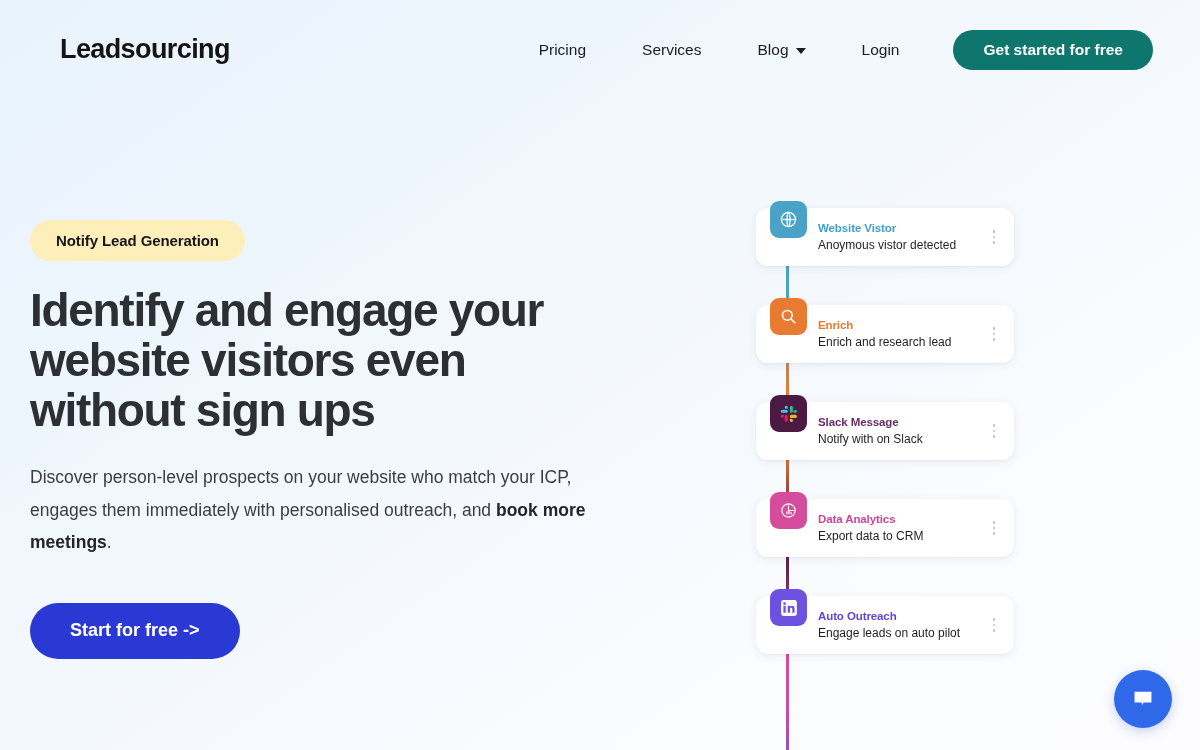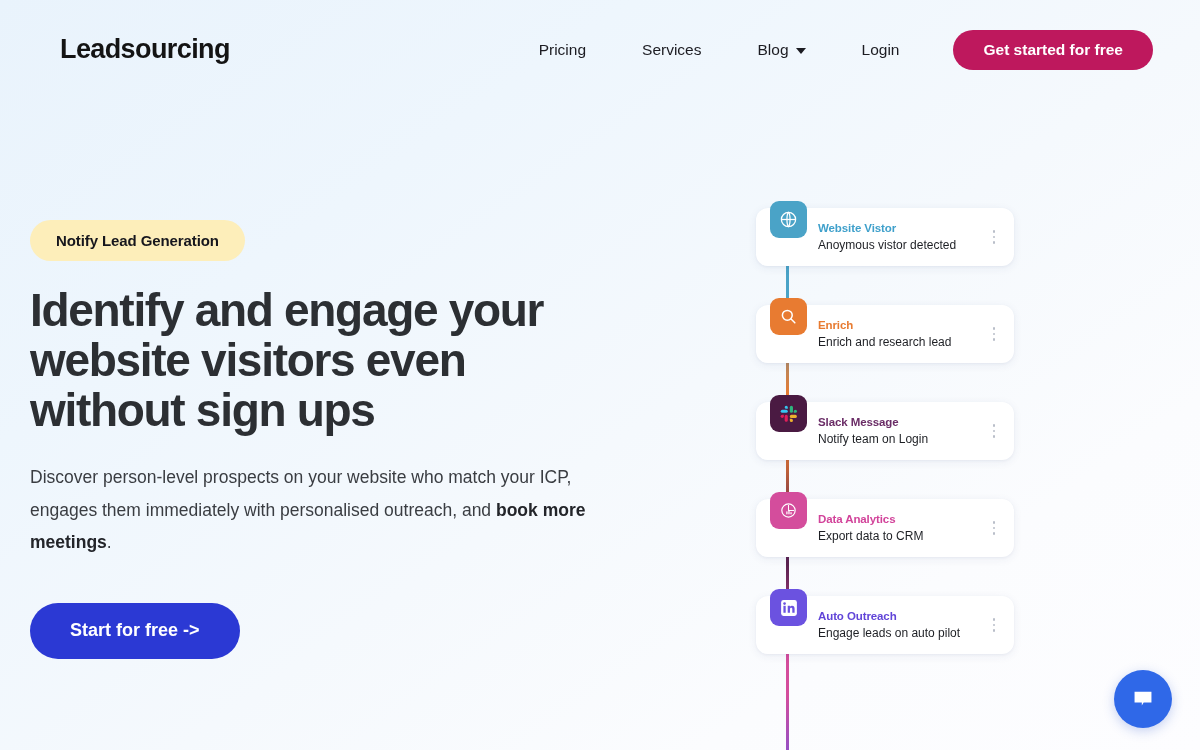--- a/index.html
+++ b/index.html
@@ -37,21 +37,21 @@
   .nav-link:first-child { padding-left:0; }
   .chev {
     width:0; height:0;
     border-left:5px solid transparent;
     border-right:5px solid transparent;
     border-top:6px solid #1c1c22;
     display:inline-block; position:relative; top:1px;
   }
   .cta-nav {
     margin-left:26px;
-    background:#be185d;
+    background:#0f766e;
     color:#fff;
     font-size:15.5px; font-weight:600;
     border:none; border-radius:999px;
     padding:0 30px; height:40px;
     display:flex; align-items:center; justify-content:center;
     cursor:pointer; white-space:nowrap;
   }
 
   
   .hero-left { position:absolute; left:30px; top:220px; width:600px; }
@@ -237,21 +237,21 @@
         <path d="M8.3 5.1a2.1 2.1 0 1 1 2.1-2.1v2.1H8.3z" fill="#36c5f0"></path>
         <path d="M8.3 6.2a2.1 2.1 0 0 1 0 4.2H3.1a2.1 2.1 0 1 1 0-4.2h5.2z" fill="#36c5f0"></path>
         <path d="M18.4 8.3a2.1 2.1 0 1 1 2.1 2.1h-2.1V8.3z" fill="#2eb67d"></path>
         <path d="M17.3 8.3a2.1 2.1 0 0 1-4.2 0V3.1a2.1 2.1 0 1 1 4.2 0v5.2z" fill="#2eb67d"></path>
         <path d="M15.2 18.4a2.1 2.1 0 1 1-2.1 2.1v-2.1h2.1z" fill="#ecb22e"></path>
         <path d="M15.2 17.3a2.1 2.1 0 0 1 0-4.2h5.2a2.1 2.1 0 1 1 0 4.2h-5.2z" fill="#ecb22e"></path>
       </svg>
     </div>
     <div class="card-text">
       <div class="card-title" style="color:#6a2c66;">Slack Message</div>
-      <div class="card-sub">Notify team on Login</div>
+      <div class="card-sub">Notify with on Slack</div>
     </div>
     <div class="kebab">
         <span></span>
         <span></span>
         <span></span>
       </div>
   </div>
 
   <div class="card">
     <div class="icon-tile" style="background:#d44d9c;">

